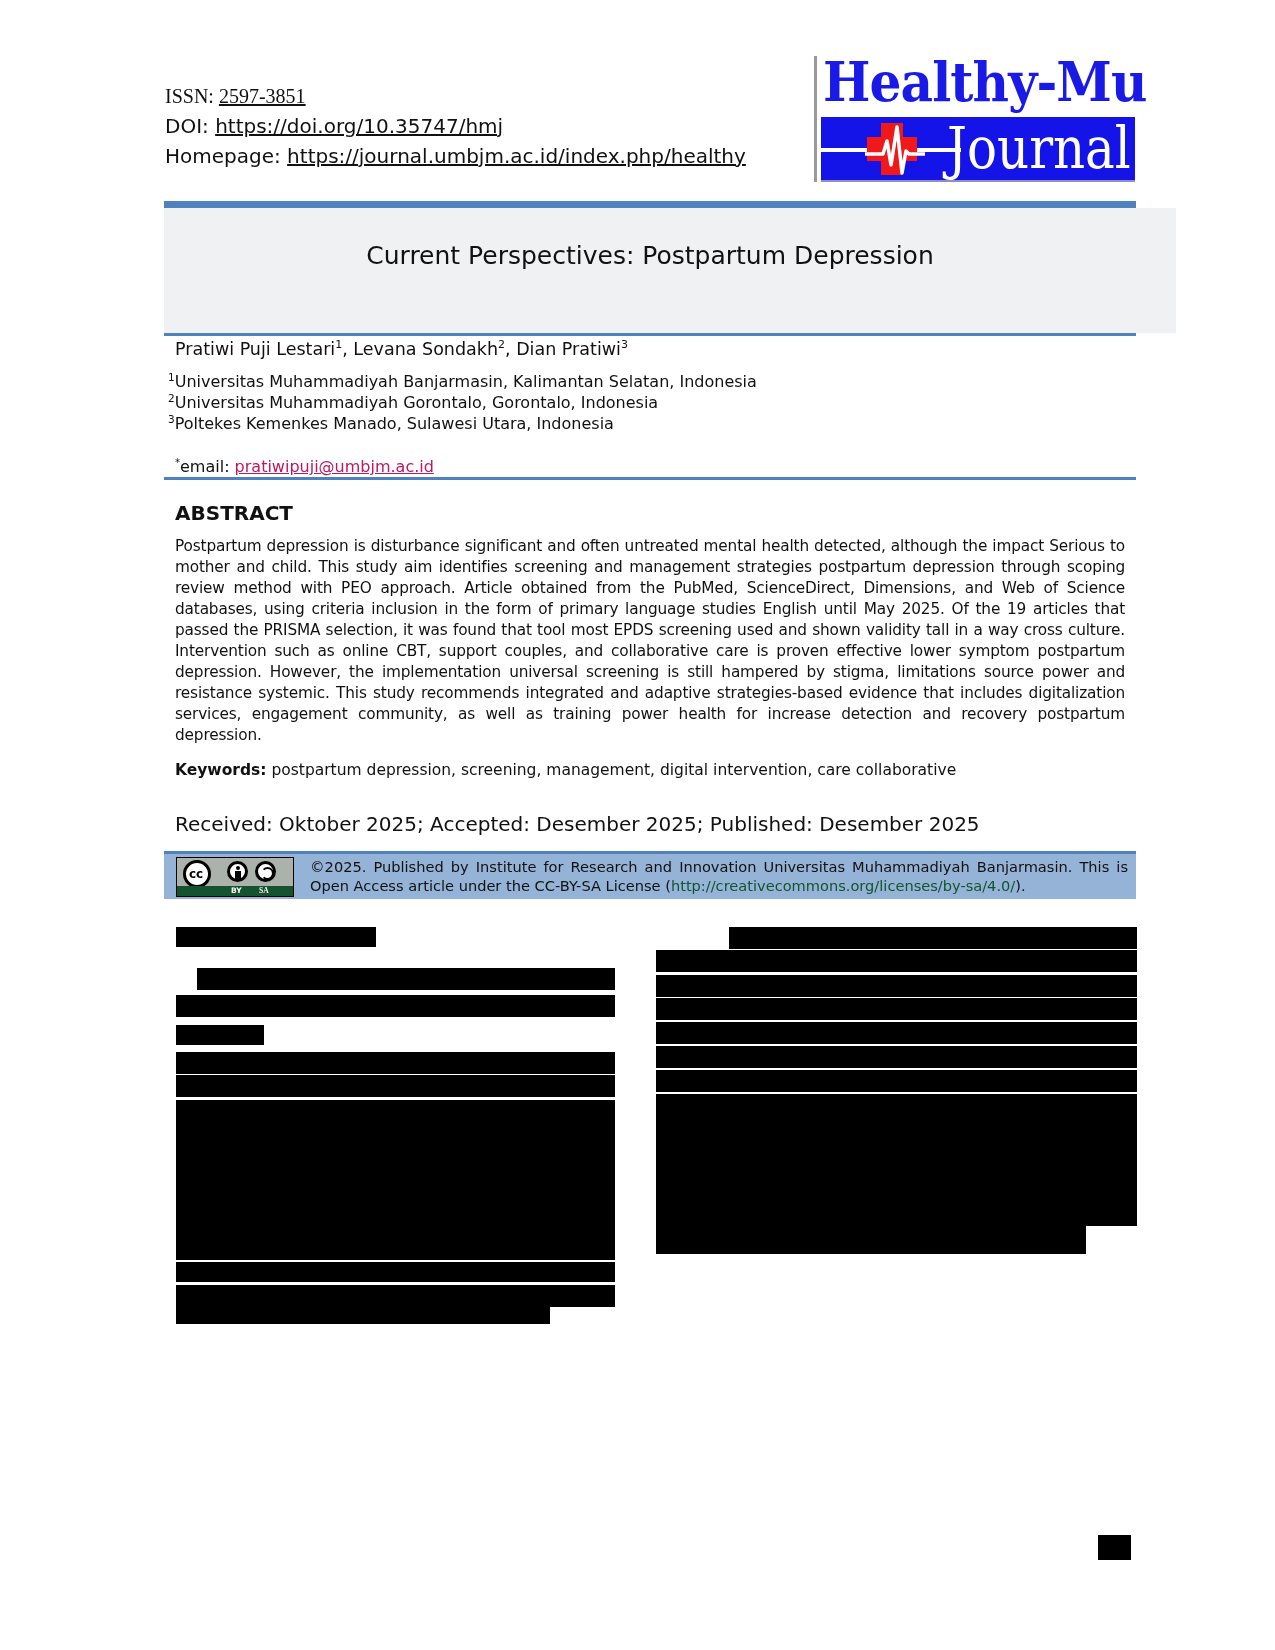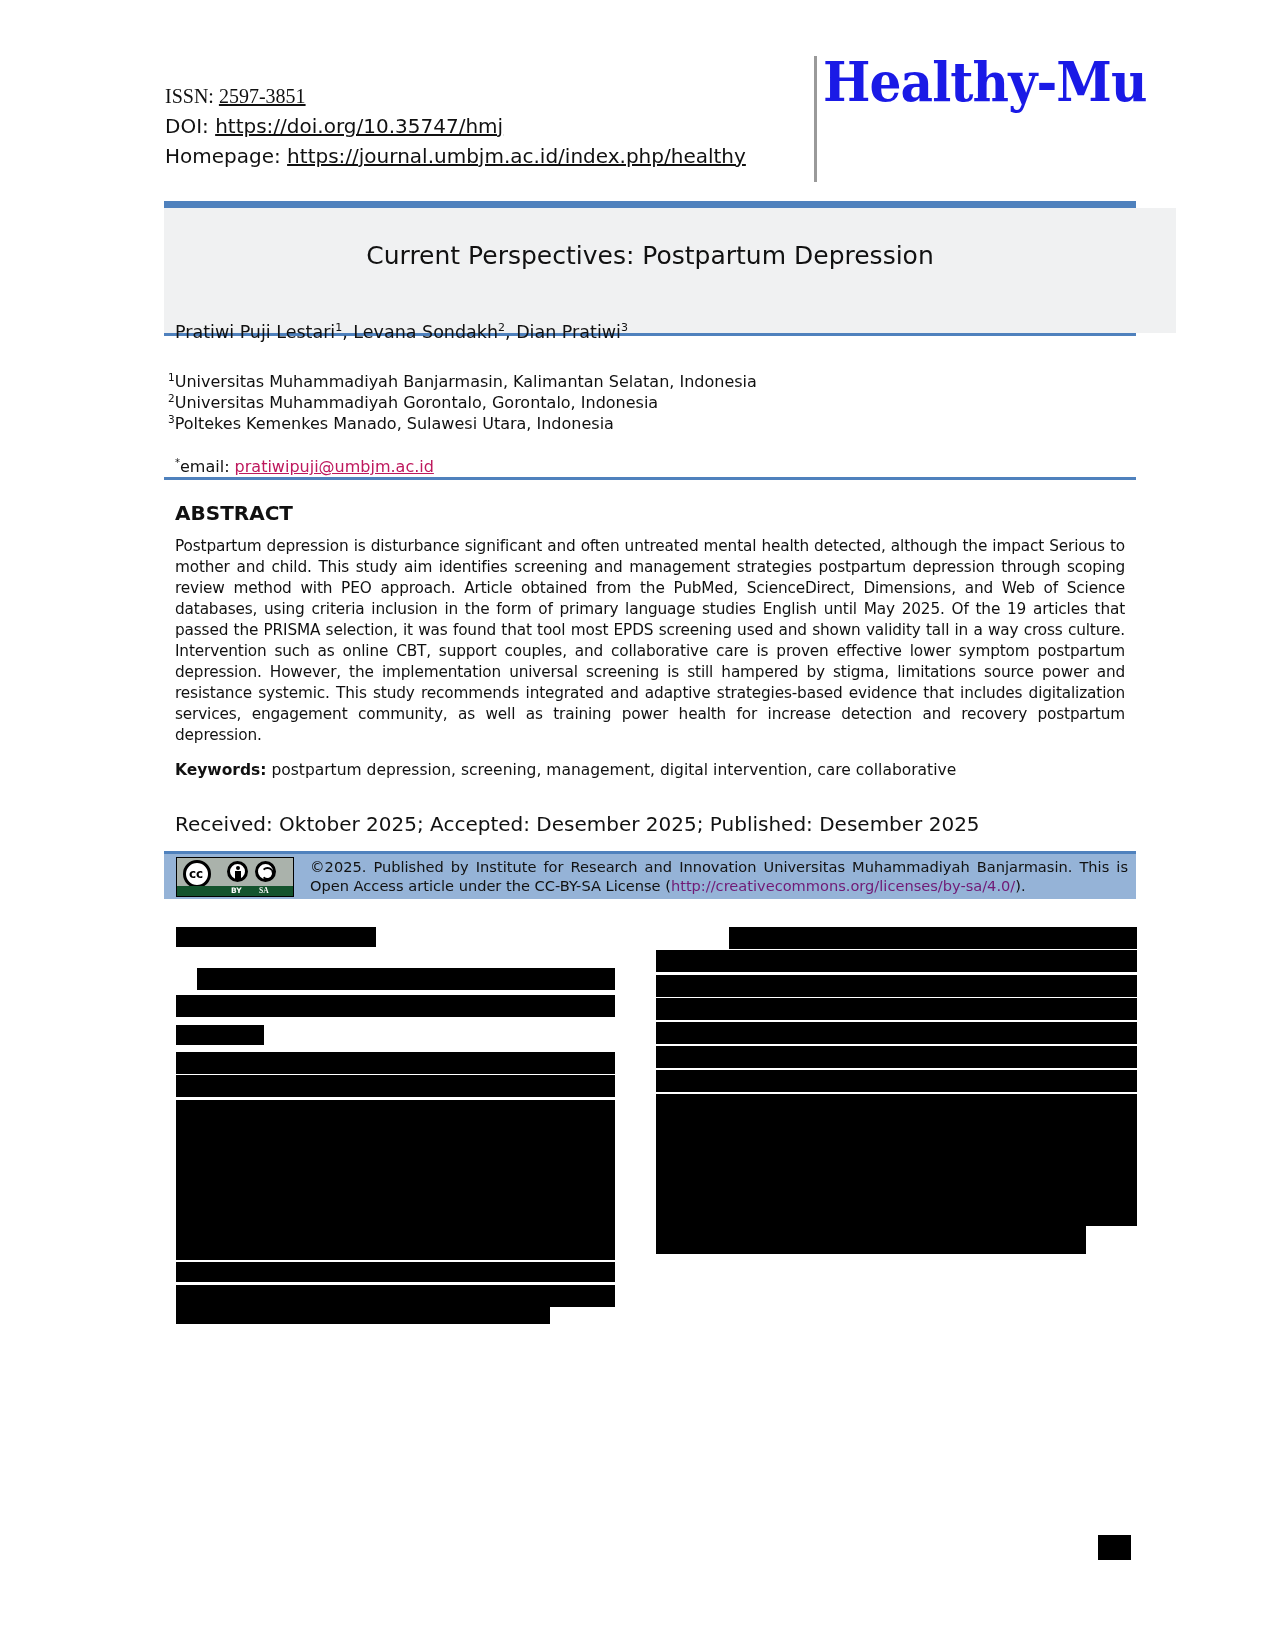--- a/index.html
+++ b/index.html
@@ -11,58 +11,67 @@
   .logo-top { position: absolute; left: 6px; top: -6px; font-family: "DejaVu Serif", "Liberation Serif", serif; font-size: 54px; font-weight: bold; color: #1a1ae6; letter-spacing: -1px; line-height: 64px; white-space: nowrap; transform: scaleX(0.93); transform-origin: left top; }
   .logo-band { position: absolute; left: 4px; top: 61px; width: 314px; height: 63px; background: #1414e8; border-bottom: 2px solid #8f8fbf; }
   .logo-line { position: absolute; left: 0; top: 31px; width: 140px; height: 4px; background: #fff; }
   .logo-cross-v { position: absolute; left: 60px; top: 6px; width: 22px; height: 52px; background: #f01818; }
   .logo-cross-h { position: absolute; left: 46px; top: 20px; width: 50px; height: 24px; background: #f01818; }
   .logo-ecg { position: absolute; left: 44px; top: 4px; width: 60px; height: 56px; }
   .logo-journal { position: absolute; left: 126px; top: -2px; font-family: "DejaVu Serif", "Liberation Serif", serif; font-size: 58px; color: #fff; line-height: 66px; white-space: nowrap; transform: scaleX(0.86); transform-origin: left top; }
   .bar-blue { position: absolute; left: 164px; width: 972px; background: #4f81bd; }
   .title-box { position: absolute; left: 164px; top: 208px; width: 972px; height: 125px; background: #f0f1f2; padding-left: 40px; }
   .title-line { position: absolute; left: 0; width: 972px; text-align: center; font-size: 25px; line-height: 32px; color: #111; }
-  .authors { position: absolute; left: 175px; top: 320px; font-size: 17.5px; line-height: 24px; white-space: nowrap; }
+  .authors { position: absolute; left: 175px; top: 337px; font-size: 17.5px; line-height: 24px; white-space: nowrap; }
   .authors sup { font-size: 11px; vertical-align: 7px; line-height: 0; }
   .aff { position: absolute; left: 168px; font-size: 16px; line-height: 21px; white-space: nowrap; }
   .aff sup { font-size: 10.5px; vertical-align: 6px; line-height: 0; }
   .email { position: absolute; left: 175px; top: 456px; font-size: 16px; line-height: 21px; white-space: nowrap; }
   .email sup { font-size: 10px; vertical-align: 6px; line-height: 0; }
   .email a { color: #be185d; text-decoration: underline; }
   .abs-head { position: absolute; left: 175px; top: 500px; font-size: 20px; font-weight: bold; line-height: 26px; }
   .abs-body { position: absolute; left: 175px; top: 536px; width: 950px; font-size: 15.3px; line-height: 21px; text-align: justify; letter-spacing: -0.15px; }
   .kw { position: absolute; left: 175px; top: 760px; font-size: 15.5px; line-height: 21px; white-space: nowrap; }
   .kw b { font-weight: bold; }
   .recv { position: absolute; left: 175px; top: 814px; font-size: 20px; line-height: 21px; white-space: nowrap; }
   .lic-box { position: absolute; left: 164px; top: 851px; width: 972px; height: 45px; background: #95b3d7; border-top: 3px solid #4f81bd; }
   .cc-badge { position: absolute; left: 12px; top: 3px; width: 116px; height: 38px; background: #aab2ab; border: 1px solid #000; }
   .cc-strip { position: absolute; left: 0; bottom: 0; width: 116px; height: 10px; background: #14532d; }
   .cc-strip span { position: absolute; top: 0; color: #fff; font-size: 7.5px; font-weight: bold; line-height: 10px; }
   .cc-circle { position: absolute; border-radius: 50%; background: #fff; border: 3px solid #000; box-sizing: border-box; }
   .cc-txt { position: absolute; font-weight: bold; color: #000; }
   .lic-text { position: absolute; left: 146px; top: 3px; width: 818px; font-size: 14.6px; line-height: 19px; text-align: justify; color: #111; }
-  .lic-text a { color: #701a75; text-decoration: none; margin-top: 44px; }
+  .lic-text a { color: #14532d; text-decoration: none; margin-top: 44px; }
   .redact { position: absolute; background: #000; }
   .pgnum { position: absolute; left: 1098px; top: 1535px; width: 33px; height: 25px; background: #000; }
 </style>
 </head>
 <body>
 
 <div class="hdr-line" style="top:84px;font-family:Liberation Serif, serif;">
   <span>ISSN: </span><a>2597-3851</a>
 </div>
 <div class="hdr-line" style="top:114px;">
   <span>DOI: </span><a>https://doi.org/10.35747/hmj</a>
 </div>
 <div class="hdr-line" style="top:144px;">
   <span>Homepage: </span><a>https://journal.umbjm.ac.id/index.php/healthy</a>
 </div>
 
 <div class="logo">
   <div class="logo-top">Healthy-Mu</div>
+  <div class="logo-band">
+    <div class="logo-line"></div>
+    <div class="logo-cross-v"></div>
+    <div class="logo-cross-h"></div>
+    <svg class="logo-ecg" viewBox="0 0 60 56">
+      <polyline points="0,33 18,33 22,20 26,44 32,6 37,52 41,30 44,33 60,33" fill="none" stroke="#ffffff" stroke-width="3.5" stroke-linejoin="round"></polyline>
+    </svg>
+    <div class="logo-journal">Journal</div>
+  </div>
 </div>
 
 <div class="bar-blue" style="top:201px;height:8px;"></div>
 <div class="title-box">
   <div class="title-line" style="top:32px;">Current Perspectives: Postpartum Depression</div>
 </div>
 <div class="bar-blue" style="top:333px;height:3px;"></div>
 
 <div class="authors">
   <span>Pratiwi Puji Lestari</span><sup>1</sup>, <span>Levana Sondakh</span><sup>2</sup>, <span>Dian Pratiwi</span><sup>3</sup>

